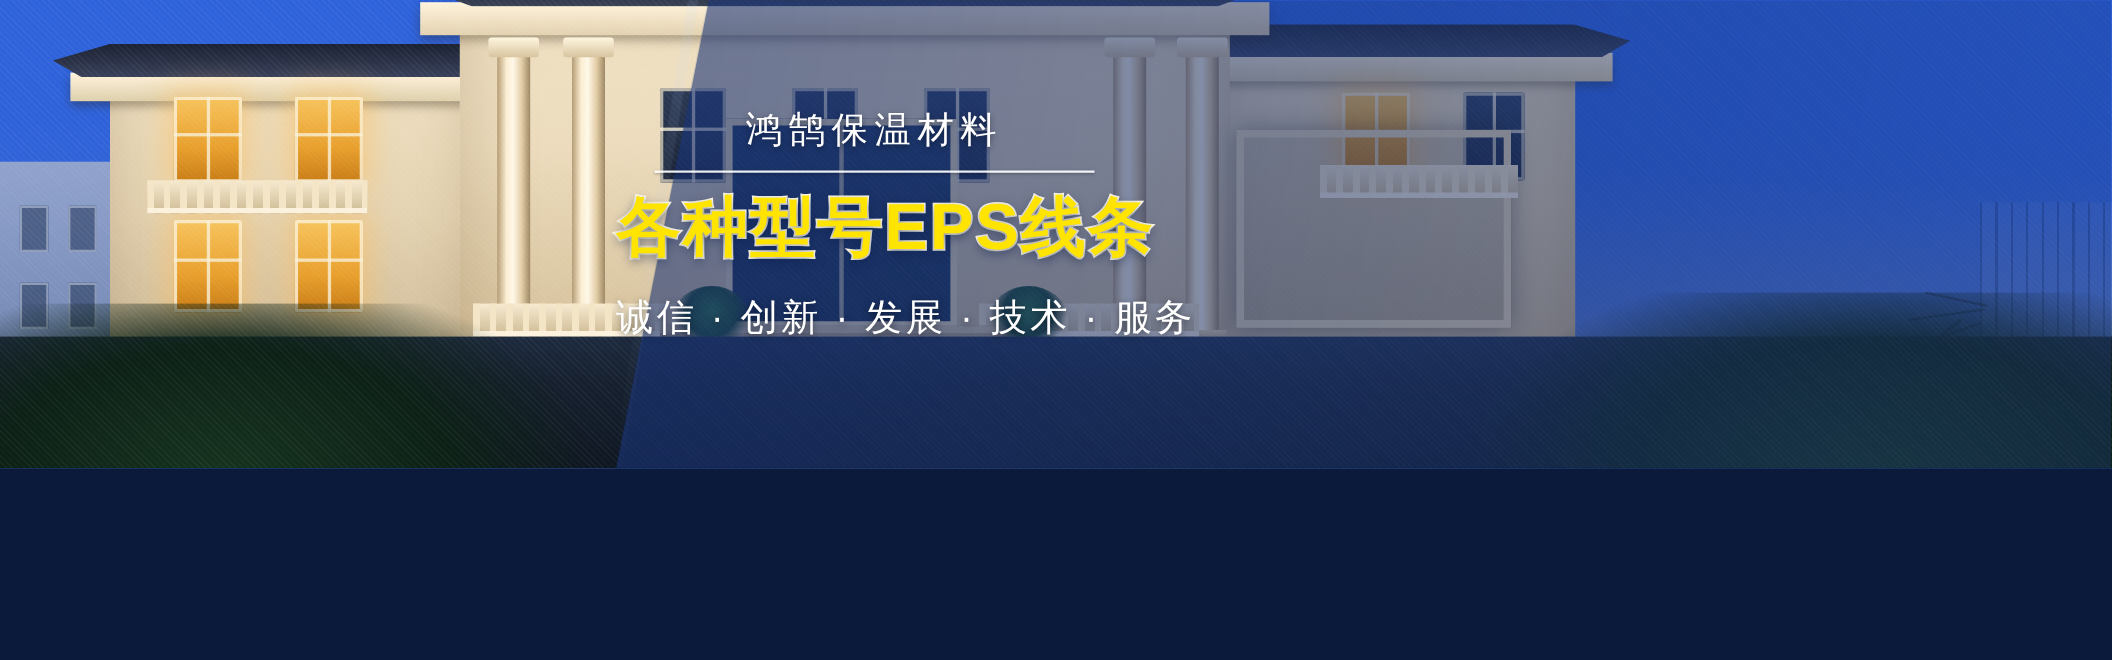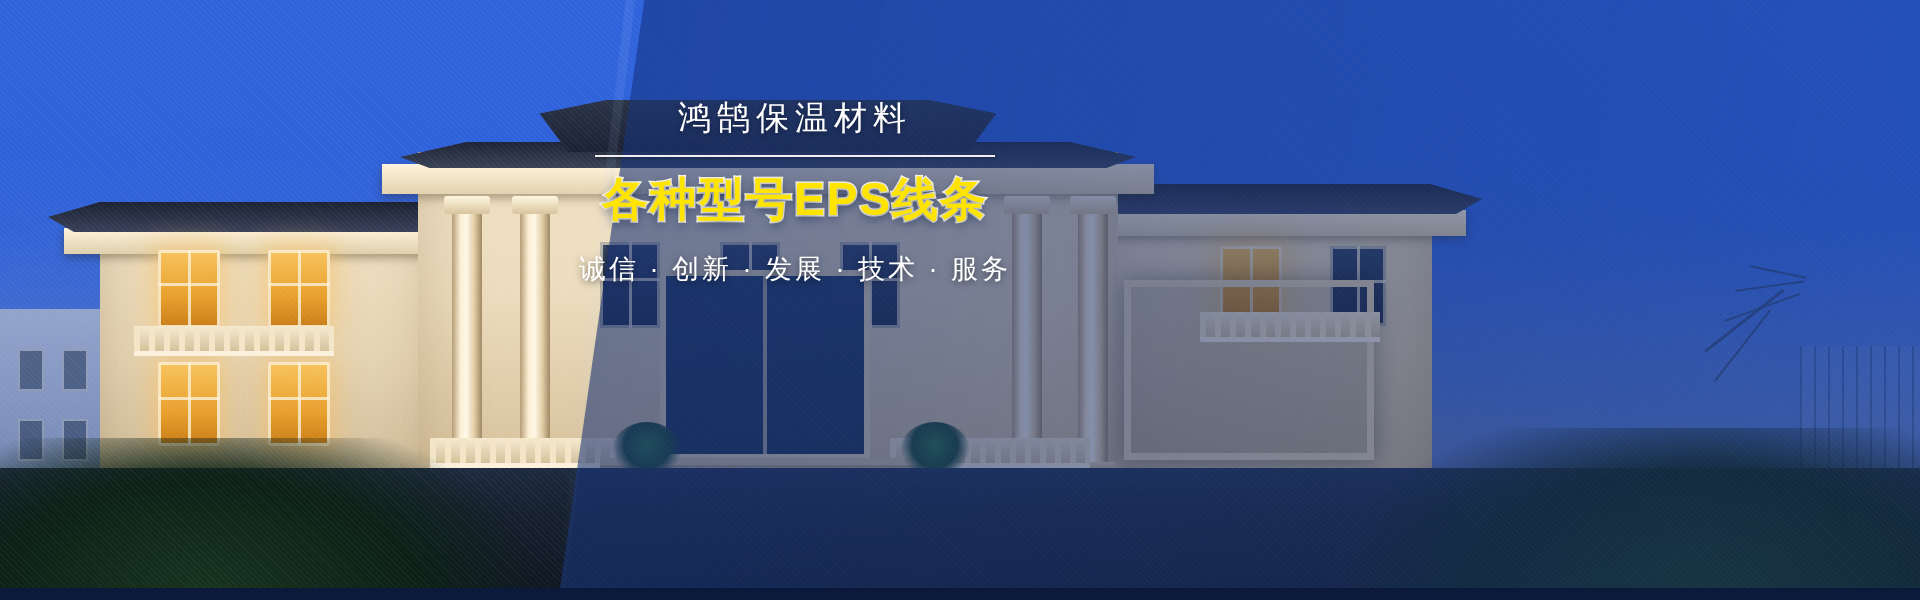--- a/index.html
+++ b/index.html
@@ -2,21 +2,21 @@
 <html lang="zh"><head>
 <meta charset="utf-8">
 <title>Banner</title>
 <style>
   html,body{margin:0;padding:0;background:#0b1a3a;}
   *{box-sizing:border-box;}
 
   .banner{
     position:relative;
     width:1920px;
-    height:588px;
+    height:426px;
     overflow:hidden;
     font-family:"Liberation Sans","DejaVu Sans",sans-serif;
     background:#2a5fd6;
   }
 
   
   .sky{
     position:absolute; inset:0;
     background:
       radial-gradient(120% 90% at 50% 105%, rgba(255,214,150,.55) 0%, rgba(255,190,120,.18) 22%, rgba(60,90,190,0) 48%),
@@ -242,33 +242,33 @@
     white-space:nowrap;
   }
   .rule{
     height:2px; width:400px; margin:0 auto 16px auto;
     background:rgba(255,255,255,.92);
     box-shadow:0 1px 3px rgba(0,0,0,.35);
   }
   .headline{
     margin:0;
     color:#ffe400;
-    font-size:46px;
+    font-size:59px;
     line-height:1.14;
     font-weight:700;
     letter-spacing:2px;
     white-space:nowrap;
     -webkit-text-stroke:3px #fffbe8;
     paint-order:stroke fill;
     text-shadow:0 4px 10px rgba(10,25,70,.55);
   }
   .tagline{
     margin:26px 0 0 0;
     color:#ffffff;
-    font-size:27px;
+    font-size:34px;
     letter-spacing:3px;
     font-weight:400;
     white-space:nowrap;
     text-shadow:0 2px 7px rgba(0,0,0,.5);
   }
 </style>
 </head>
 <body>
 
 <div class="banner">

